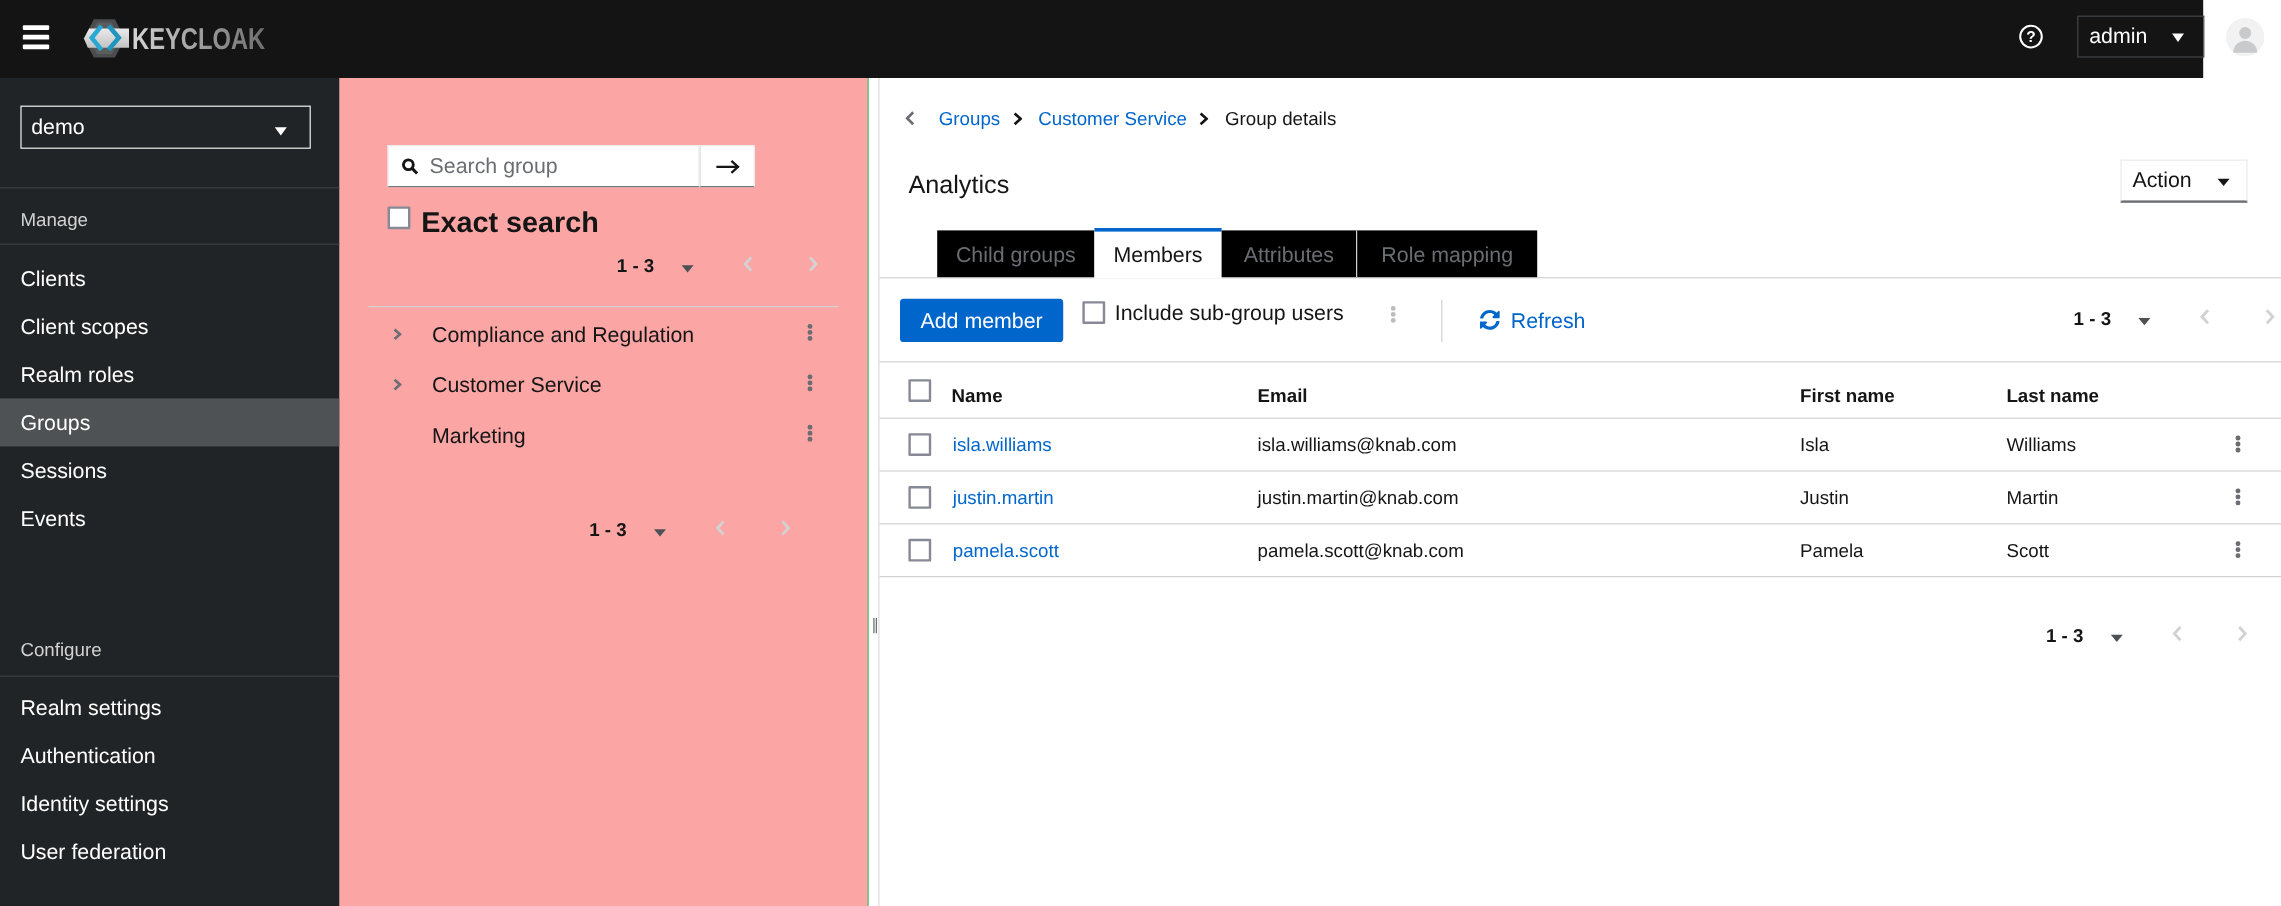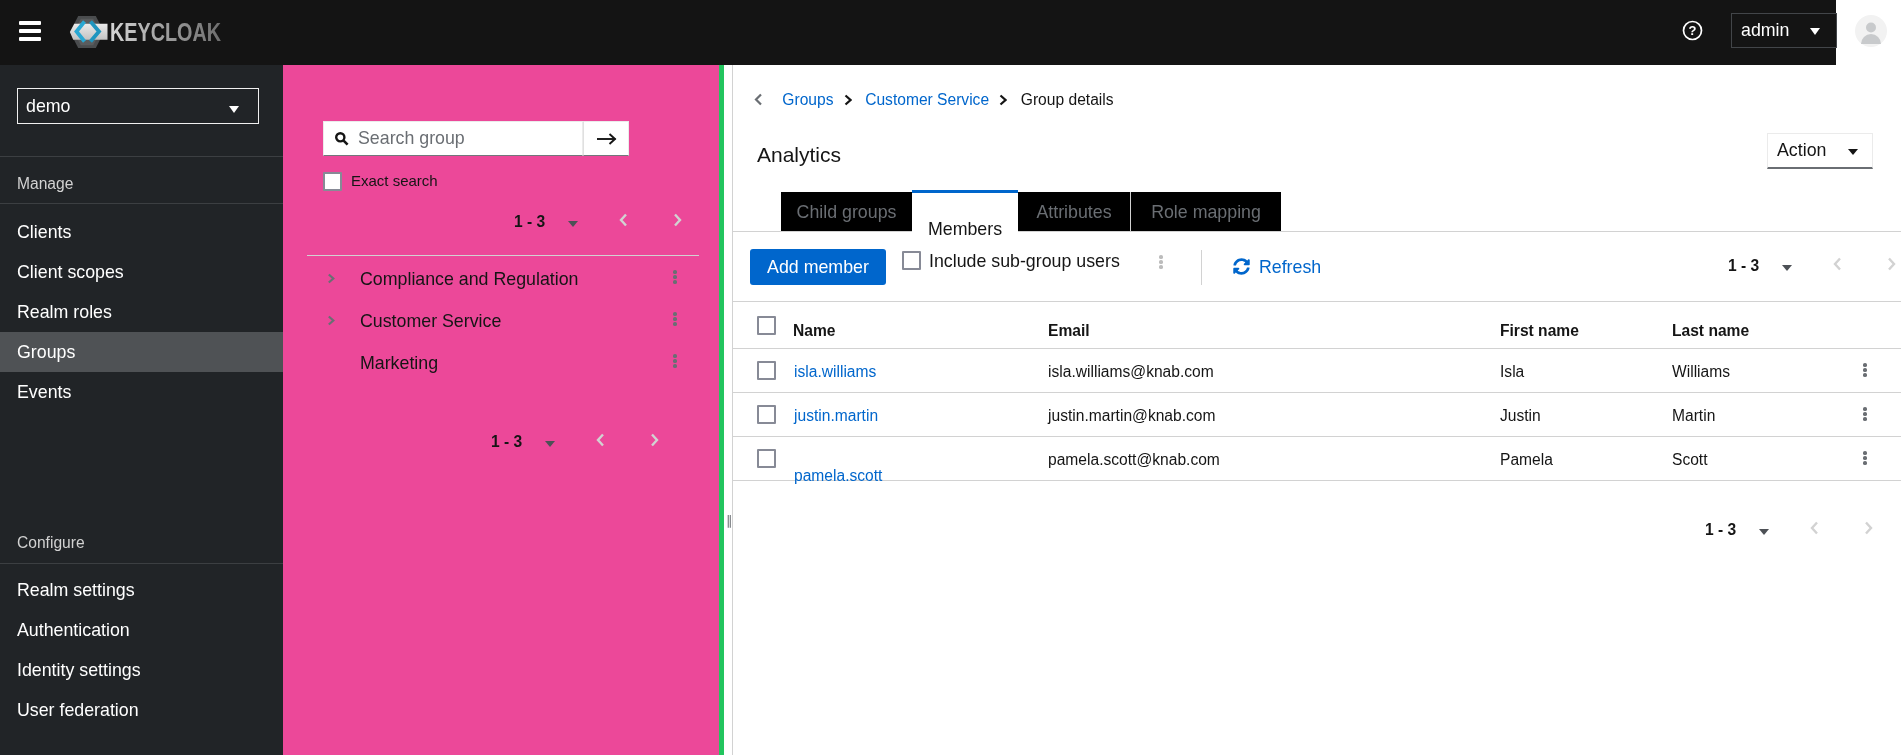--- a/index.html
+++ b/index.html
@@ -22,30 +22,30 @@
 #realmsel { position:absolute; left:17px; top:23px; width:242px; height:36px; border:1px solid #f0f0f0; }
 #realmsel .txt { position:absolute; left:8px; top:7px; color:#fff; font-size:17.8px; }
 #realmsel .caret-w { position:absolute; right:19px; top:17px; }
 .sep { position:absolute; left:0; width:283px; height:1px; background:#3c3f42; }
 .navsec { position:absolute; left:17px; color:#d2d2d2; font-size:15.6px; }
 .navitems { position:absolute; left:0; width:283px; }
 .navitems a { display:block; height:40px; line-height:40px; padding-left:17px; color:#fff; font-size:17.8px; text-decoration:none; }
 .navitems a.cur { background:#4f5255; }
 
 
-#panel { position:absolute; left:283px; top:65px; width:441px; height:690px; background:#ec4899; border-right:5px solid #22c55e; }
+#panel { position:absolute; left:283px; top:65px; width:441px; height:690px; background:#fca5a5; border-right:1px solid #22c55e; }
 #splitter { position:absolute; left:724px; top:65px; width:9px; height:690px; background:#fff; border-right:1px solid #d2d2d2; }
 #splitgrip { position:absolute; left:2px; top:448px; color:#6a6e73; font-size:13px; letter-spacing:0px; }
 #searchwrap { position:absolute; left:40px; top:56px; width:306px; height:34px; }
 #searchinput { position:absolute; left:0; top:0; width:260px; height:35px; border:1px solid #ebebeb; border-bottom:1.5px solid #72767b; background:#fff; }
 #searchbtn { position:absolute; left:260px; top:0; width:46px; height:35px; border:1px solid #ebebeb; border-left:1px solid #e0e0e0; border-bottom:1.5px solid #72767b; background:#fff; }
 #searchinput .ph { position:absolute; left:34px; top:6px; color:#6a6e73; font-size:17.8px; }
 .checkbox { width:19px; height:19px; border:2px solid #878a96; background:#fff; border-radius:1px; }
 #exact-cb { position:absolute; left:40px; top:107px; }
-#exact-lbl { position:absolute; left:68px; top:107px; font-size:15px; }
+#exact-lbl { position:absolute; left:68px; top:107px; font-size:24px;font-weight:bold; }
 .pgtext { font-weight:bold; font-size:15.6px; color:#151515; line-height:18px; }
 .pag, #pgtop1, #pgbot1 { line-height:18px; white-space:nowrap; }
 .caret-d { width:0; height:0; border-left:5.5px solid transparent; border-right:5.5px solid transparent; border-top:6.5px solid #4d5156; }
 #pgtop1 { position:absolute; left:231px; top:148px; }
 #pgbot1 { position:absolute; left:208px; top:368px; }
 .divider { position:absolute; background:#d2d2d2; height:1px; }
 .treerow { position:absolute; left:0; width:440px; height:42px; }
 .treerow .chev { position:absolute; left:44px; top:15px; }
 .treerow .lbl { position:absolute; left:77px; top:11px; font-size:17.8px; }
 .kebab { display:inline-block; width:4px; }
@@ -58,21 +58,21 @@
 #breadcrumb a { color:#0066cc; text-decoration:none; }
 h1 { position:absolute; left:24px; top:74px; font-size:21px; font-weight:400; color:#151515; line-height:31px; }
 #actionbtn { position:absolute; left:1034px; top:68px; width:106px; height:36px; border:1px solid #ebebeb; border-bottom:2px solid #6a6e73; background:#fff; }
 #actionbtn .txt { position:absolute; left:9px; top:6px; font-size:17.8px; }
 #actionbtn .caret-b { position:absolute; right:14px; top:15px; width:0; height:0; border-left:5.5px solid transparent; border-right:5.5px solid transparent; border-top:6.5px solid #151515; }
 #tabs { position:absolute; left:0; top:125px; width:1168px; height:41px; }
 #tabline { position:absolute; left:0; top:41px; width:1168px; height:1px; background:#d2d2d2; }
 .tab { position:absolute; top:2px; height:39px; background:#000000; color:#6a6e73; font-size:17.8px; text-align:center; }
 .tab span { display:inline-block; margin-top:10px; }
 .tab.active { top:0px; height:42px; background:#fff; border-top:3px solid #0066cc; color:#151515; }
-.tab.active span { margin-top:26px; }
+.tab.active span { margin-top:9px; }
 #toolbar { position:absolute; left:0; top:167px; width:1168px; height:69px; }
 #addbtn { position:absolute; left:17px; top:17px; width:136px; height:36px; background:#0066cc; border-radius:3px; color:#fff; font-size:17.8px; text-align:center; line-height:36px; }
 #inc-cb { position:absolute; left:169px; top:19px; }
 #inc-lbl { position:absolute; left:196px; top:19px; font-size:17.8px; }
 #tb-kebab { position:absolute; left:426px; top:23px; }
 #tb-sep { position:absolute; left:468px; top:18px; width:1px; height:35px; background:#d2d2d2; }
 #refresh { position:absolute; left:500px; top:25px; color:#0066cc; font-size:17.8px; }
 .pag { position:absolute; }
 .chevron { stroke:#d2d2d2; stroke-width:2.4; fill:none; }
 
@@ -134,20 +134,21 @@
       <span class="caret-w"></span>
     </div>
   <div class="sep" style="top:91px"></div>
   <div class="navsec" style="top:110px">Manage</div>
   <div class="sep" style="top:138px"></div>
   <div class="navitems" style="top:147px">
     <a>Clients</a>
     <a>Client scopes</a>
     <a>Realm roles</a>
     <a class="cur">Groups</a>
+    <a>Sessions</a>
     <a>Events</a>
   </div>
   <div class="navsec" style="top:469px">Configure</div>
   <div class="sep" style="top:498px"></div>
   <div class="navitems" style="top:505px">
     <a>Realm settings</a>
     <a>Authentication</a>
     <a>Identity settings</a>
     <a>User federation</a>
   </div>
@@ -315,21 +316,21 @@
       <div class="cell" style="left:767px; top:14px">Justin</div>
       <div class="cell" style="left:939px; top:14px">Martin</div>
       <span class="kebab" style="position:absolute;left:1130px;top:14px">
           <i></i>
           <i></i>
           <i></i>
         </span>
     </div>
     <div class="trow" style="top:136px; height:44px">
       <div class="checkbox cb" style="top:12px"></div>
-      <div class="cell" style="left:61px; top:30px"><a class="lnk">pamela.scott</a></div>
+      <div class="cell" style="left:61px; top:14px"><a class="lnk">pamela.scott</a></div>
       <div class="cell" style="left:315px; top:14px">pamela.scott@knab.com</div>
       <div class="cell" style="left:767px; top:14px">Pamela</div>
       <div class="cell" style="left:939px; top:14px">Scott</div>
       <span class="kebab" style="position:absolute;left:1130px;top:14px">
           <i></i>
           <i></i>
           <i></i>
         </span>
     </div>
   </div>

